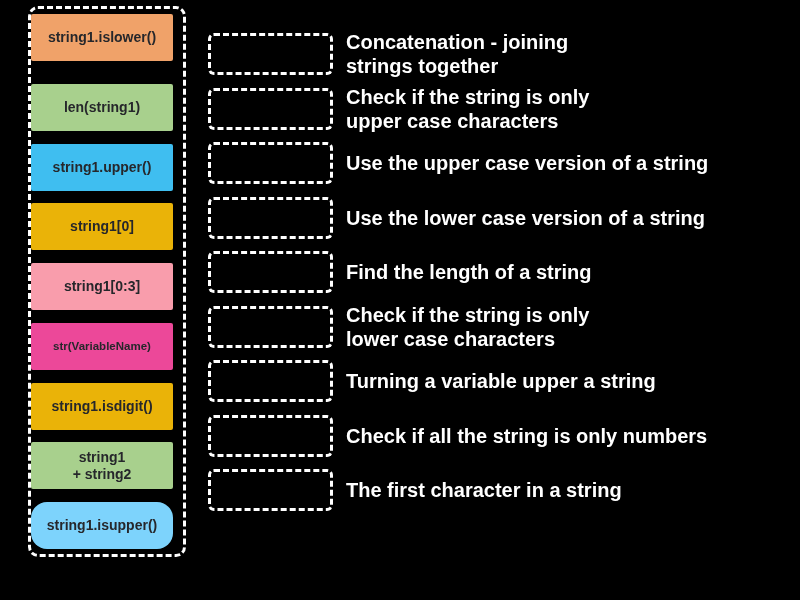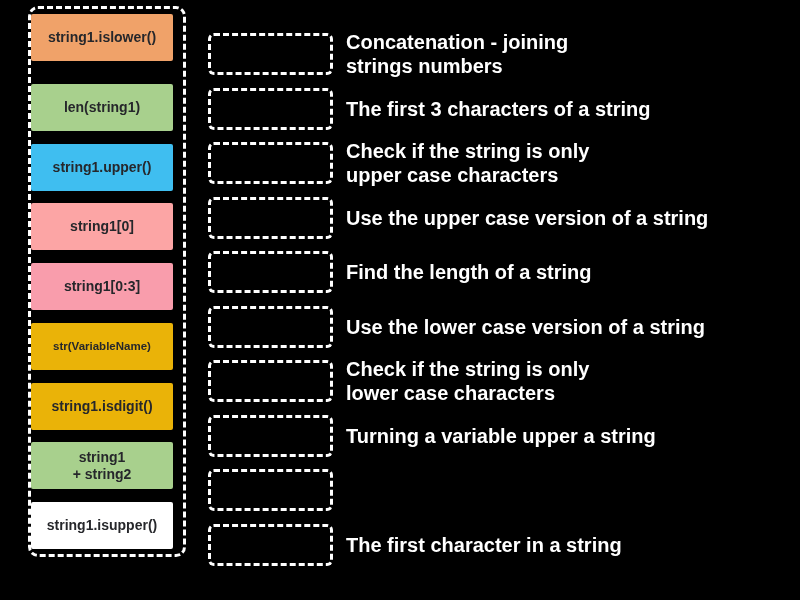--- a/index.html
+++ b/index.html
@@ -79,65 +79,62 @@
     white-space: pre-line;
   }
 </style>
 </head>
 <body>
 
 <div class="tiles-panel">
   <div class="tile" style="background-color: rgb(240, 162, 105);"><span>string1.islower()</span></div>
   <div class="tile" style="background-color: rgb(168, 208, 141); margin-top: 10px;"><span>len(string1)</span></div>
   <div class="tile" style="background-color: rgb(63, 190, 240);"><span>string1.upper()</span></div>
-  <div class="tile" style="background-color: #fca5a5;"><span>string1[0]</span></div>
+  <div class="tile" style="background-color: #eab308;"><span>string1[0]</span></div>
   <div class="tile" style="background-color: rgb(249, 157, 172);"><span>string1[0:3]</span></div>
-  <div class="tile small" style="background-color: #eab308;"><span>str(VariableName)</span></div>
+  <div class="tile small" style="background-color: #ec4899;"><span>str(VariableName)</span></div>
   <div class="tile" style="background-color: #eab308;"><span>string1.isdigit()</span></div>
   <div class="tile" style="background-color: rgb(168, 208, 141);"><span>string1
 + string2</span></div>
-  <div class="tile" style="background-color: #ffffff;"><span>string1.isupper()</span></div>
+  <div class="tile" style="background-color: #7dd3fc; border-radius: 16px;"><span>string1.isupper()</span></div>
 </div>
 
 <div class="rows">
   <div class="row">
     <div class="dropzone"></div>
     <div class="definition">Concatenation - joining
-strings numbers</div>
-  </div>
-  <div class="row">
-    <div class="dropzone"></div>
-    <div class="definition">The first 3 characters of a string</div>
+strings together</div>
   </div>
   <div class="row">
     <div class="dropzone"></div>
     <div class="definition">Check if the string is only
 upper case characters</div>
   </div>
   <div class="row">
     <div class="dropzone"></div>
     <div class="definition">Use the upper case version of a string</div>
   </div>
   <div class="row">
     <div class="dropzone"></div>
-    <div class="definition">Find the length of a string</div>
+    <div class="definition">Use the lower case version of a string</div>
   </div>
   <div class="row">
     <div class="dropzone"></div>
-    <div class="definition">Use the lower case version of a string</div>
+    <div class="definition">Find the length of a string</div>
   </div>
   <div class="row">
     <div class="dropzone"></div>
     <div class="definition">Check if the string is only
 lower case characters</div>
   </div>
   <div class="row">
     <div class="dropzone"></div>
     <div class="definition">Turning a variable upper a string</div>
   </div>
   <div class="row">
     <div class="dropzone"></div>
+    <div class="definition">Check if all the string is only numbers</div>
   </div>
   <div class="row">
     <div class="dropzone"></div>
     <div class="definition">The first character in a string</div>
   </div>
 </div>
 
 </body></html>

